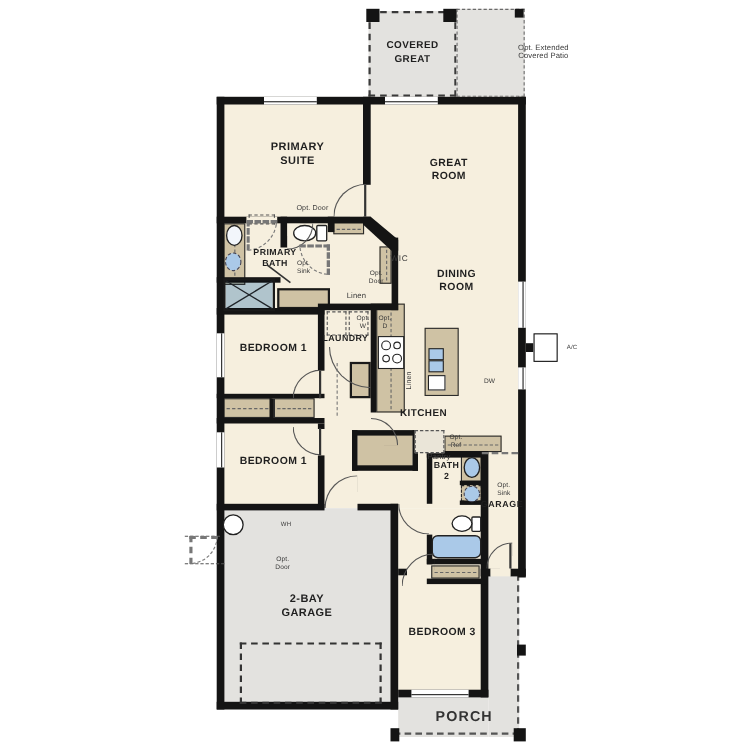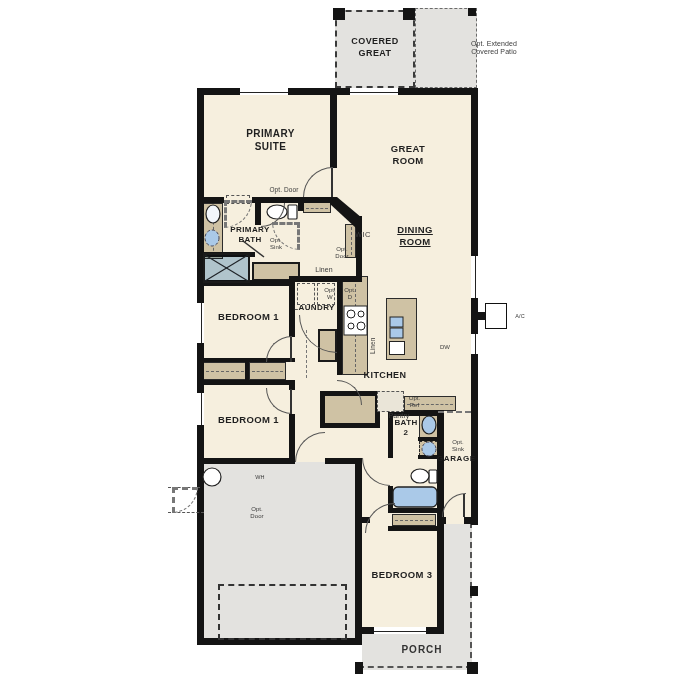--- a/index.html
+++ b/index.html
@@ -193,21 +193,21 @@
   </div>
 
   <div class="room-label" style="left:337px;top:36px;width:76px;font-size:9px;">COVERED
 GREAT</div>
   <div class="small-label" style="left:416px;top:40px;width:60px;font-size:7px;">Opt. Extended
 Covered Patio</div>
   <div class="room-label" style="left:228px;top:127px;width:85px;font-size:10px;">PRIMARY
 SUITE</div>
   <div class="room-label" style="left:373px;top:143px;width:70px;font-size:9.5px;">GREAT
 ROOM</div>
-  <div class="room-label" style="left:380px;top:224px;width:70px;font-size:9.5px;text-decoration:underline;">DINING
+  <div class="room-label" style="left:380px;top:244px;width:70px;font-size:9.5px;">DINING
 ROOM</div>
   <div class="small-label" style="left:216px;top:186px;width:40px;font-size:6.5px;">Opt. Door</div>
   <div class="room-label" style="left:224px;top:225px;width:52px;font-size:8px;">PRIMARY
 BATH</div>
   <div class="small-label" style="left:210px;top:237px;width:24px;font-size:6px;text-align:left;padding-left:12px;">Opt.
 Sink</div>
   <div class="small-label" style="left:299px;top:231px;width:32px;font-size:7.5px;letter-spacing:.5px;">WIC</div>
   <div class="small-label" style="left:278px;top:246px;width:32px;font-size:6px;">Opt.
 Door</div>
   <div class="small-label" style="left:252px;top:266px;width:48px;font-size:7px;">Linen</div>
@@ -219,16 +219,18 @@
   <div class="small-label" style="left:325px;top:412px;width:52px;font-size:7px;">Pantry</div>
   <div class="room-label" style="left:206px;top:414px;width:85px;font-size:9.5px;">BEDROOM 1</div>
   <div class="room-label" style="left:392px;top:418px;width:28px;font-size:8px;line-height:1.2;">BATH
 2</div>
   <div class="small-label" style="left:399px;top:439px;width:22px;font-size:6px;">Opt.
 Sink</div>
   <div class="room-label" style="left:437px;top:454px;width:38px;font-size:8px;letter-spacing:.6px;">GARAGE</div>
   <div class="small-label" style="left:203px;top:474px;width:18px;font-size:5.5px;">WH</div>
   <div class="small-label" style="left:194px;top:506px;width:30px;font-size:6px;">Opt.
 Door</div>
+  <div class="room-label" style="left:229px;top:538px;width:100px;font-size:10px;">2-BAY
+GARAGE</div>
   <div class="room-label" style="left:357px;top:569px;width:90px;font-size:9.5px;">BEDROOM 3</div>
-  <div class="room-label" style="left:387px;top:643px;width:70px;font-size:10px;letter-spacing:1px;color:#333;">PORCH</div>
+  <div class="room-label" style="left:387px;top:643px;width:70px;font-size:13px;letter-spacing:1px;color:#333;">PORCH</div>
 
 </div>
 
 </body></html>

